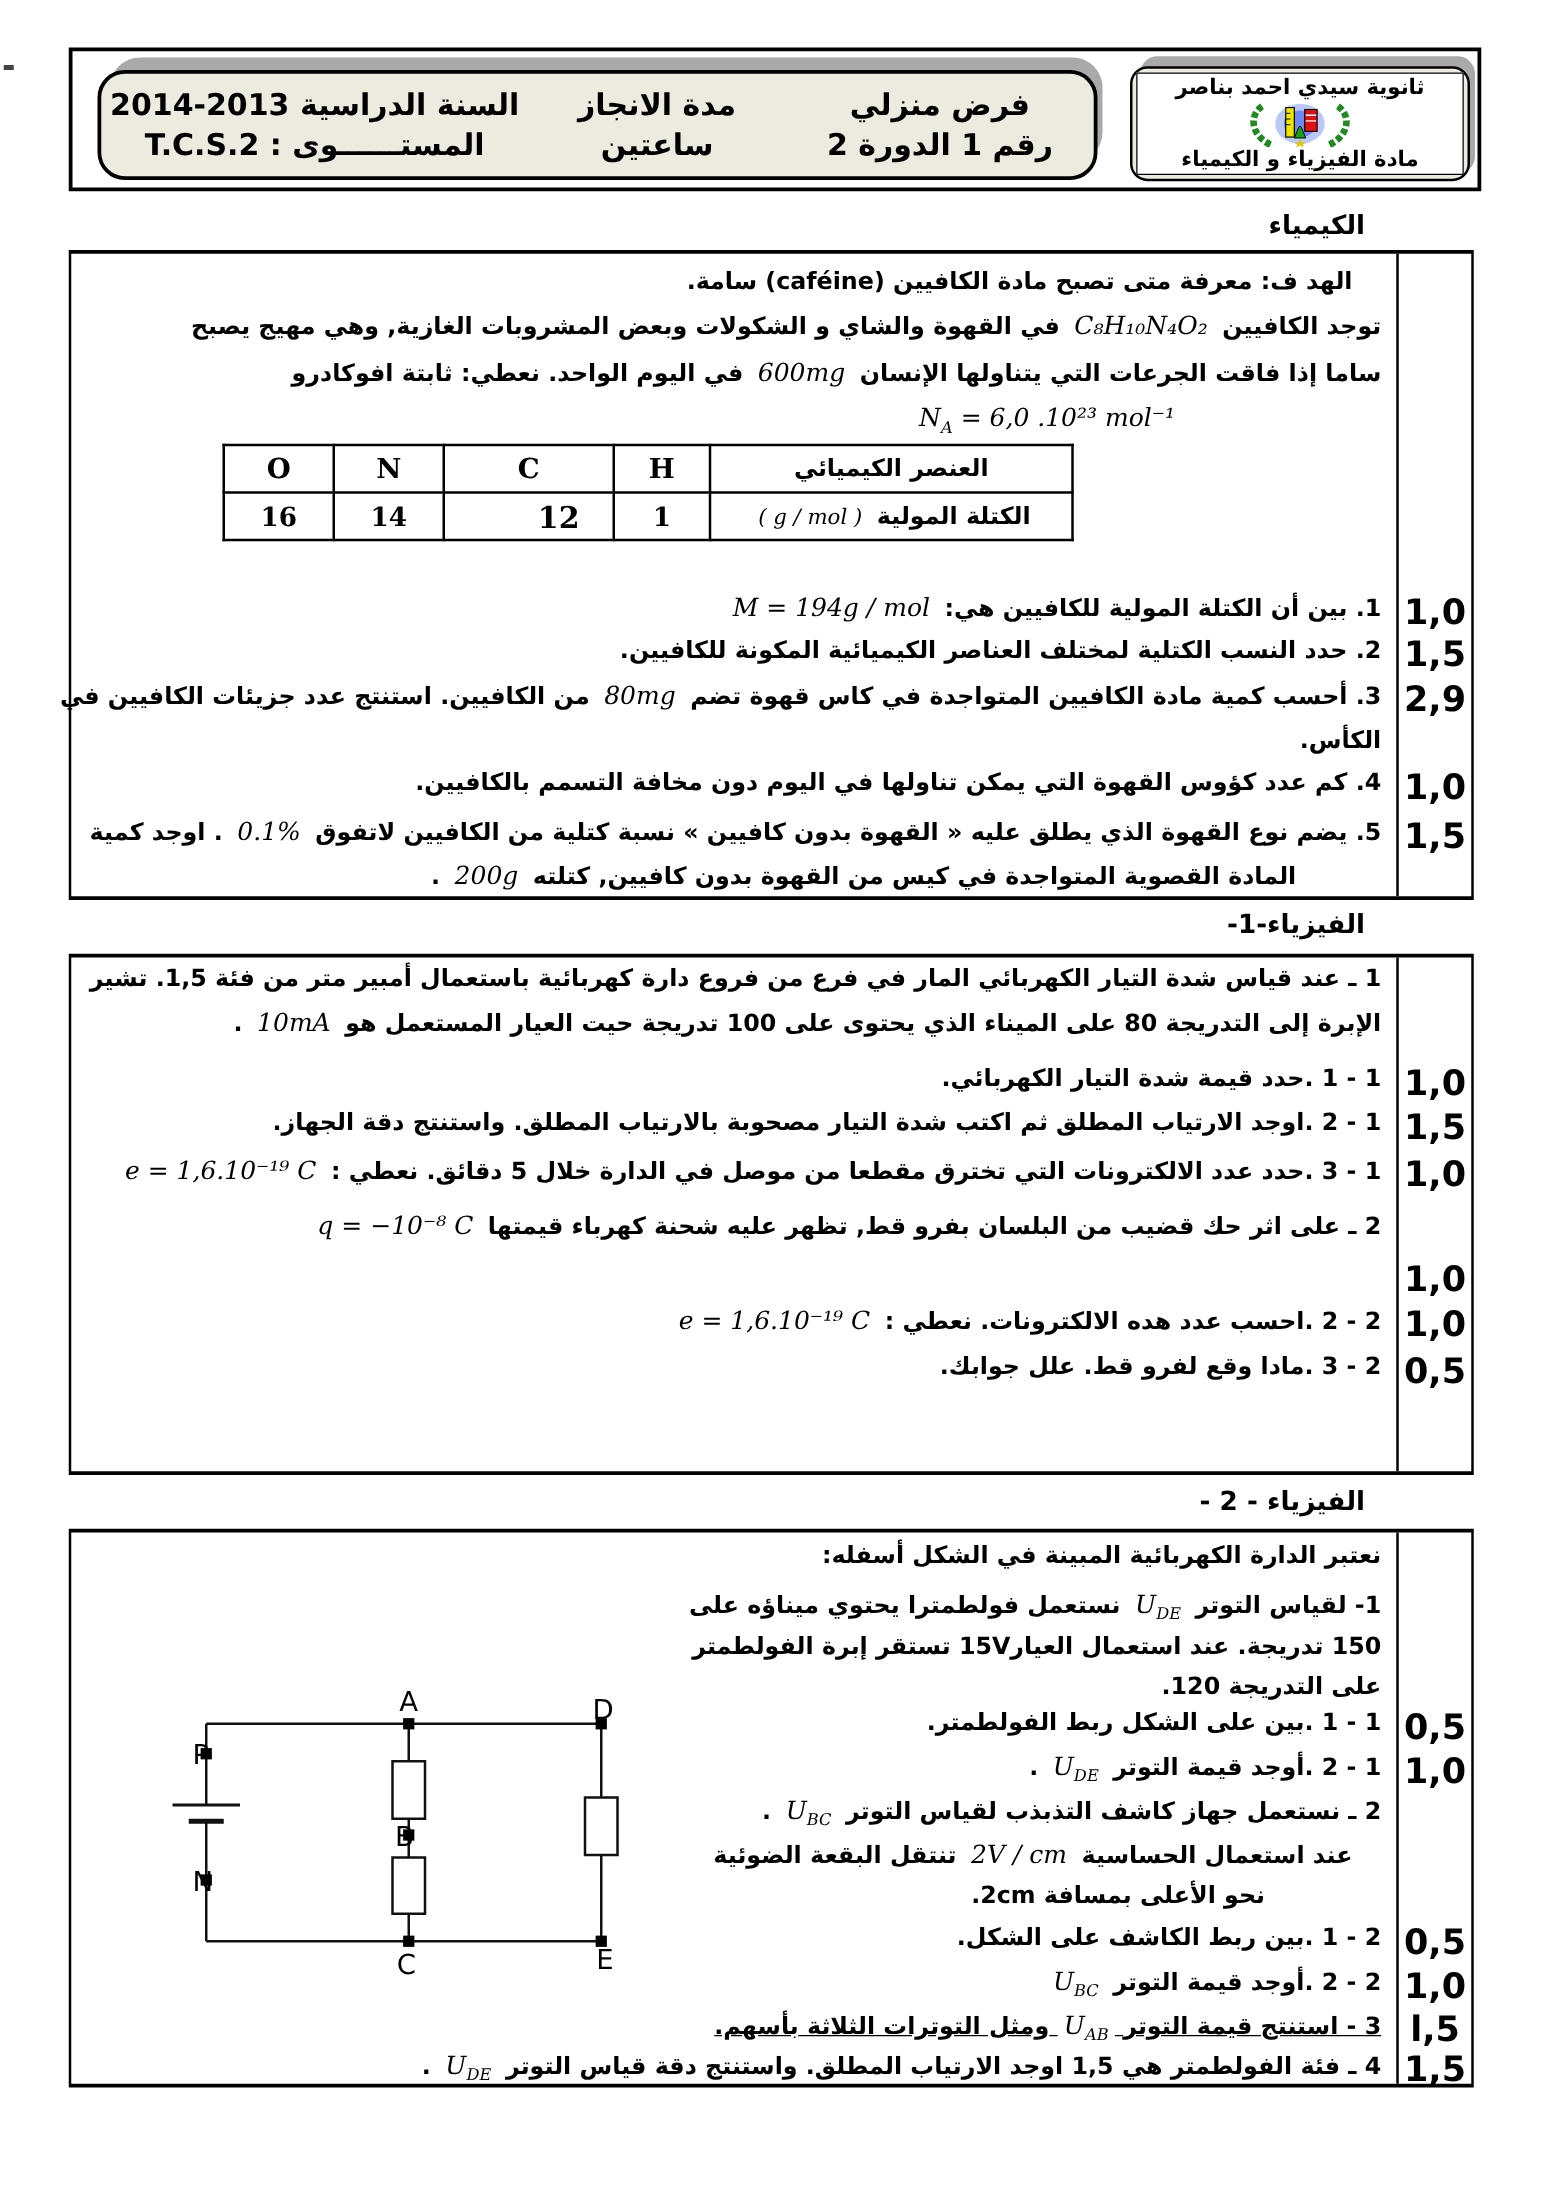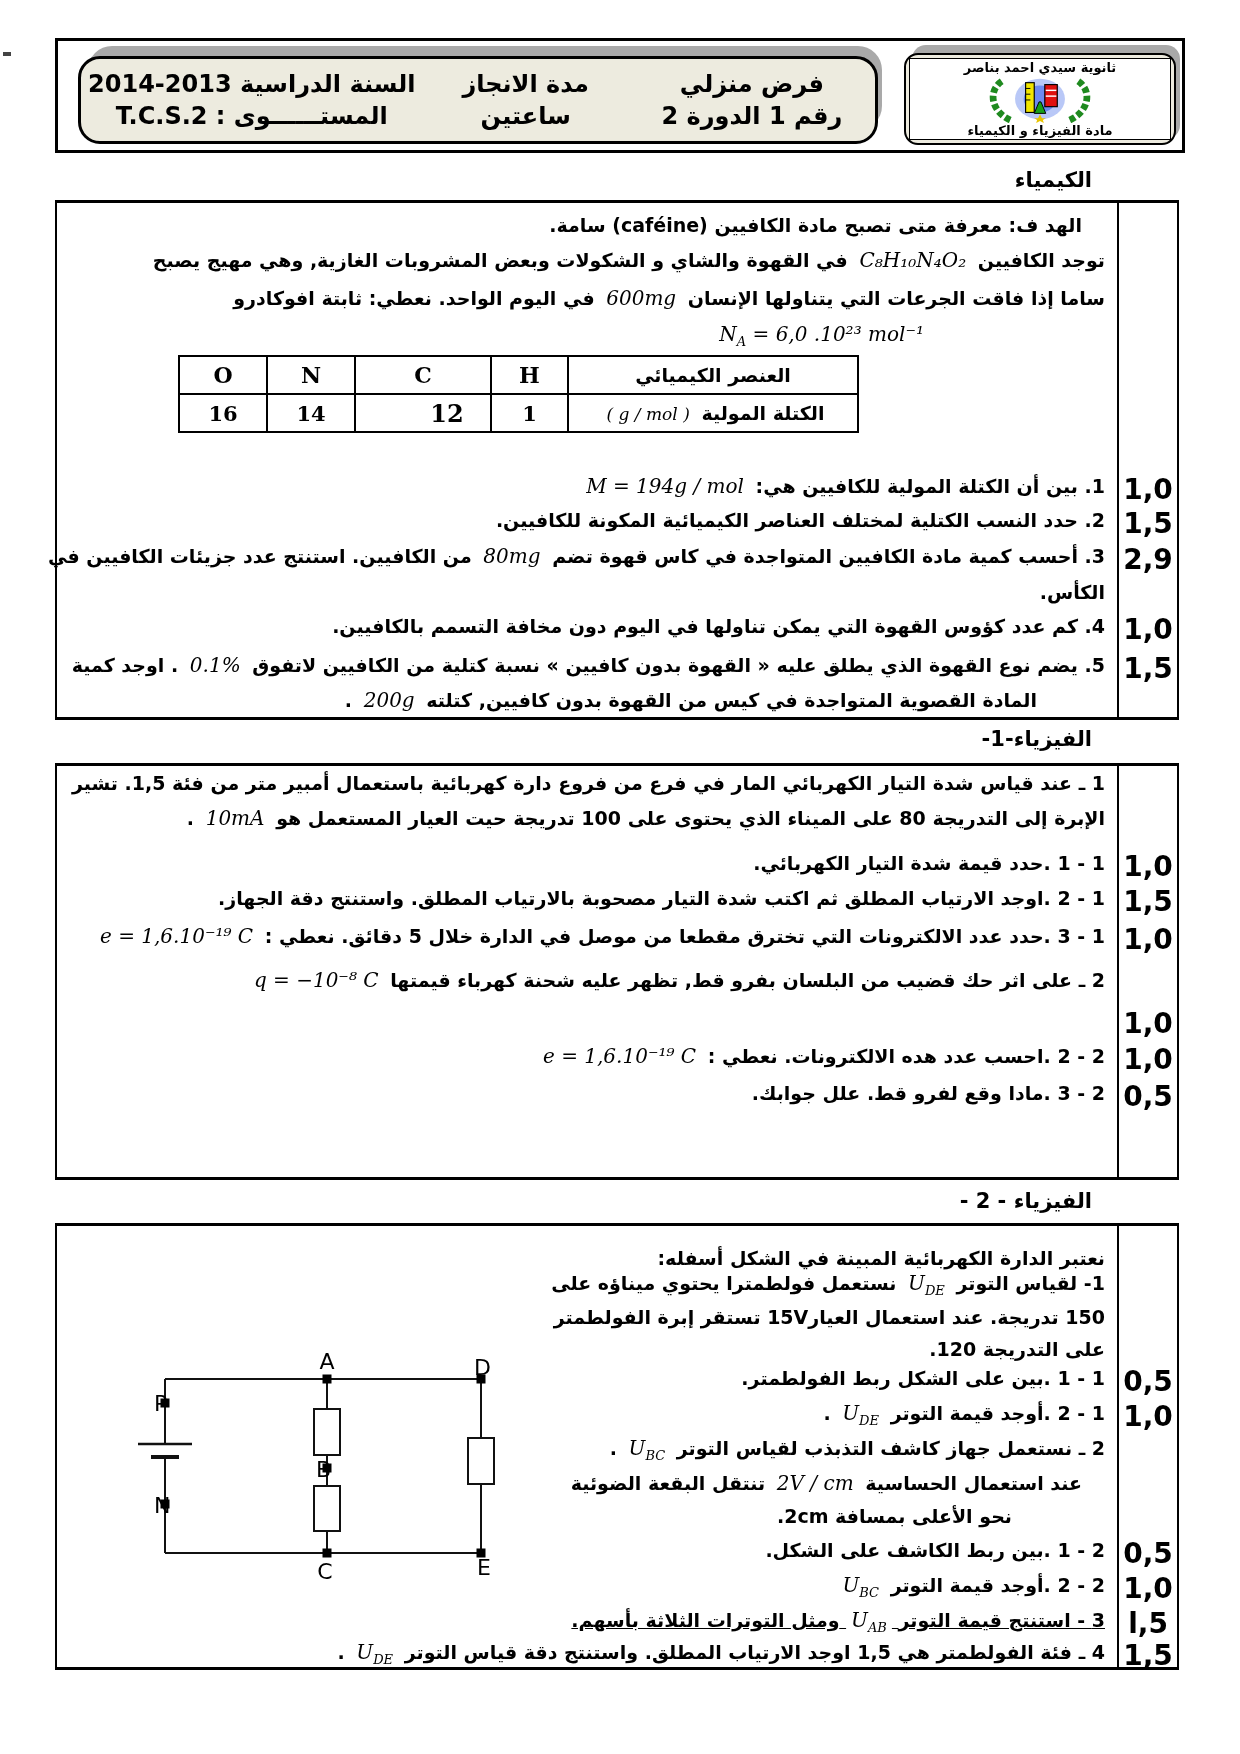--- a/index.html
+++ b/index.html
@@ -11,21 +11,21 @@
   .hdr-outer{position:absolute;left:55px;top:38px;width:1124px;height:109px;border:3px solid #000;background:#fff;}
   .rshadow{position:absolute;background:#a9a9a9;border-radius:24px;}
   .hdr-main{position:absolute;left:20px;top:15px;width:794px;height:82px;background:#edebdf;
             border:3px solid #000;border-radius:22px;display:flex;direction:rtl;align-items:center;}
   .hcol{text-align:center;font-weight:bold;font-size:24px;line-height:32px;white-space:nowrap;}
   .hcol.c1{width:31%;} .hcol.c2{width:26%;} .hcol.c3{width:43%;}
   .logo-box{position:absolute;left:846px;top:12px;width:272px;height:92px;background:#edebdf;
             border:2.5px solid #000;border-radius:14px;padding:3px;box-sizing:border-box;}
   .logo-inner{width:100%;height:100%;border:1.5px solid #000;background:#fff;box-sizing:border-box;
               display:flex;flex-direction:column;align-items:center;justify-content:space-between;
-              font-size:13px;font-weight:bold;padding:1px 2px;white-space:nowrap;}
+              font-size:17px;font-weight:bold;padding:1px 2px;white-space:nowrap;}
 
   
   .sec-label{position:absolute;right:148px;font-size:21px;font-weight:bold;white-space:nowrap;}
 
   
   .qbox{position:absolute;left:55px;width:1124px;border:2.5px solid #000;
         border-top-width:3.5px;border-bottom-width:3.5px;background:#fff;box-sizing:border-box;}
   .box-chem{top:200px;height:520px;}
   .box-phy1{top:763px;height:417px;}
   .box-phy2{top:1223px;height:447px;}
@@ -106,21 +106,21 @@
     <div class="line" style="top:44px;">
       <span>توجد الكافيين</span>
       <span class="math">C₈H₁₀N₄O₂</span>
       <span>في القهوة والشاي و الشكولات وبعض المشروبات الغازية, وهي مهيج يصبح</span>
     </div>
     <div class="line" style="top:82px;">
       <span>ساما إذا فاقت الجرعات التي يتناولها الإنسان</span>
       <span class="math">600mg</span>
       <span>في اليوم الواحد. نعطي: ثابتة افوكادرو</span>
     </div>
-    <div class="line" style="top:118px;right:248px;left:auto;">
+    <div class="line" style="top:118px;right:232px;left:auto;">
       <span class="math"><i>N</i><sub>A</sub> <span>= 6,0 .10²³ mol⁻¹</span></span>
     </div>
 
     <table class="elem-table">
       <tbody>
           <tr>
         <td class="td-wide">العنصر الكيميائي</td>
         <td class="td-el" style="width:75px;">H</td>
         <td class="td-el">C</td>
         <td class="td-el">N</td>
@@ -202,21 +202,21 @@
       <div class="mark" style="top:157px;">1,0</div>
       <div class="mark" style="top:241px;">1,0</div>
       <div class="mark" style="top:277px;">1,0</div>
       <div class="mark" style="top:314px;">0,5</div>
     </div>
   </div>
 
   <div class="sec-label" style="top:1189px;">الفيزياء  - 2 -</div>
 
   <div class="qbox box-phy2">
-    <div class="line" style="top:19px;">نعتبر الدارة الكهربائية المبينة في الشكل أسفله:</div>
+    <div class="line" style="top:5px;">نعتبر الدارة الكهربائية المبينة في الشكل أسفله:</div>
     <div class="line" style="top:44px;left:500px;">
       <span>1- لقياس التوتر</span>
       <span class="math"><i>U</i><sub>DE</sub></span>
       <span>نستعمل فولطمترا يحتوي ميناؤه على</span>
     </div>
     <div class="line" style="top:78px;left:500px;">150 تدريجة. عند استعمال العيار15V تستقر إبرة الفولطمتر</div>
     <div class="line" style="top:110px;left:500px;">على التدريجة 120.</div>
     <div class="line" style="top:139px;left:500px;">1 - 1 .بين على الشكل ربط الفولطمتر.</div>
     <div class="line" style="top:174px;left:500px;">
       <span>1 - 2 .أوجد قيمة التوتر</span>

